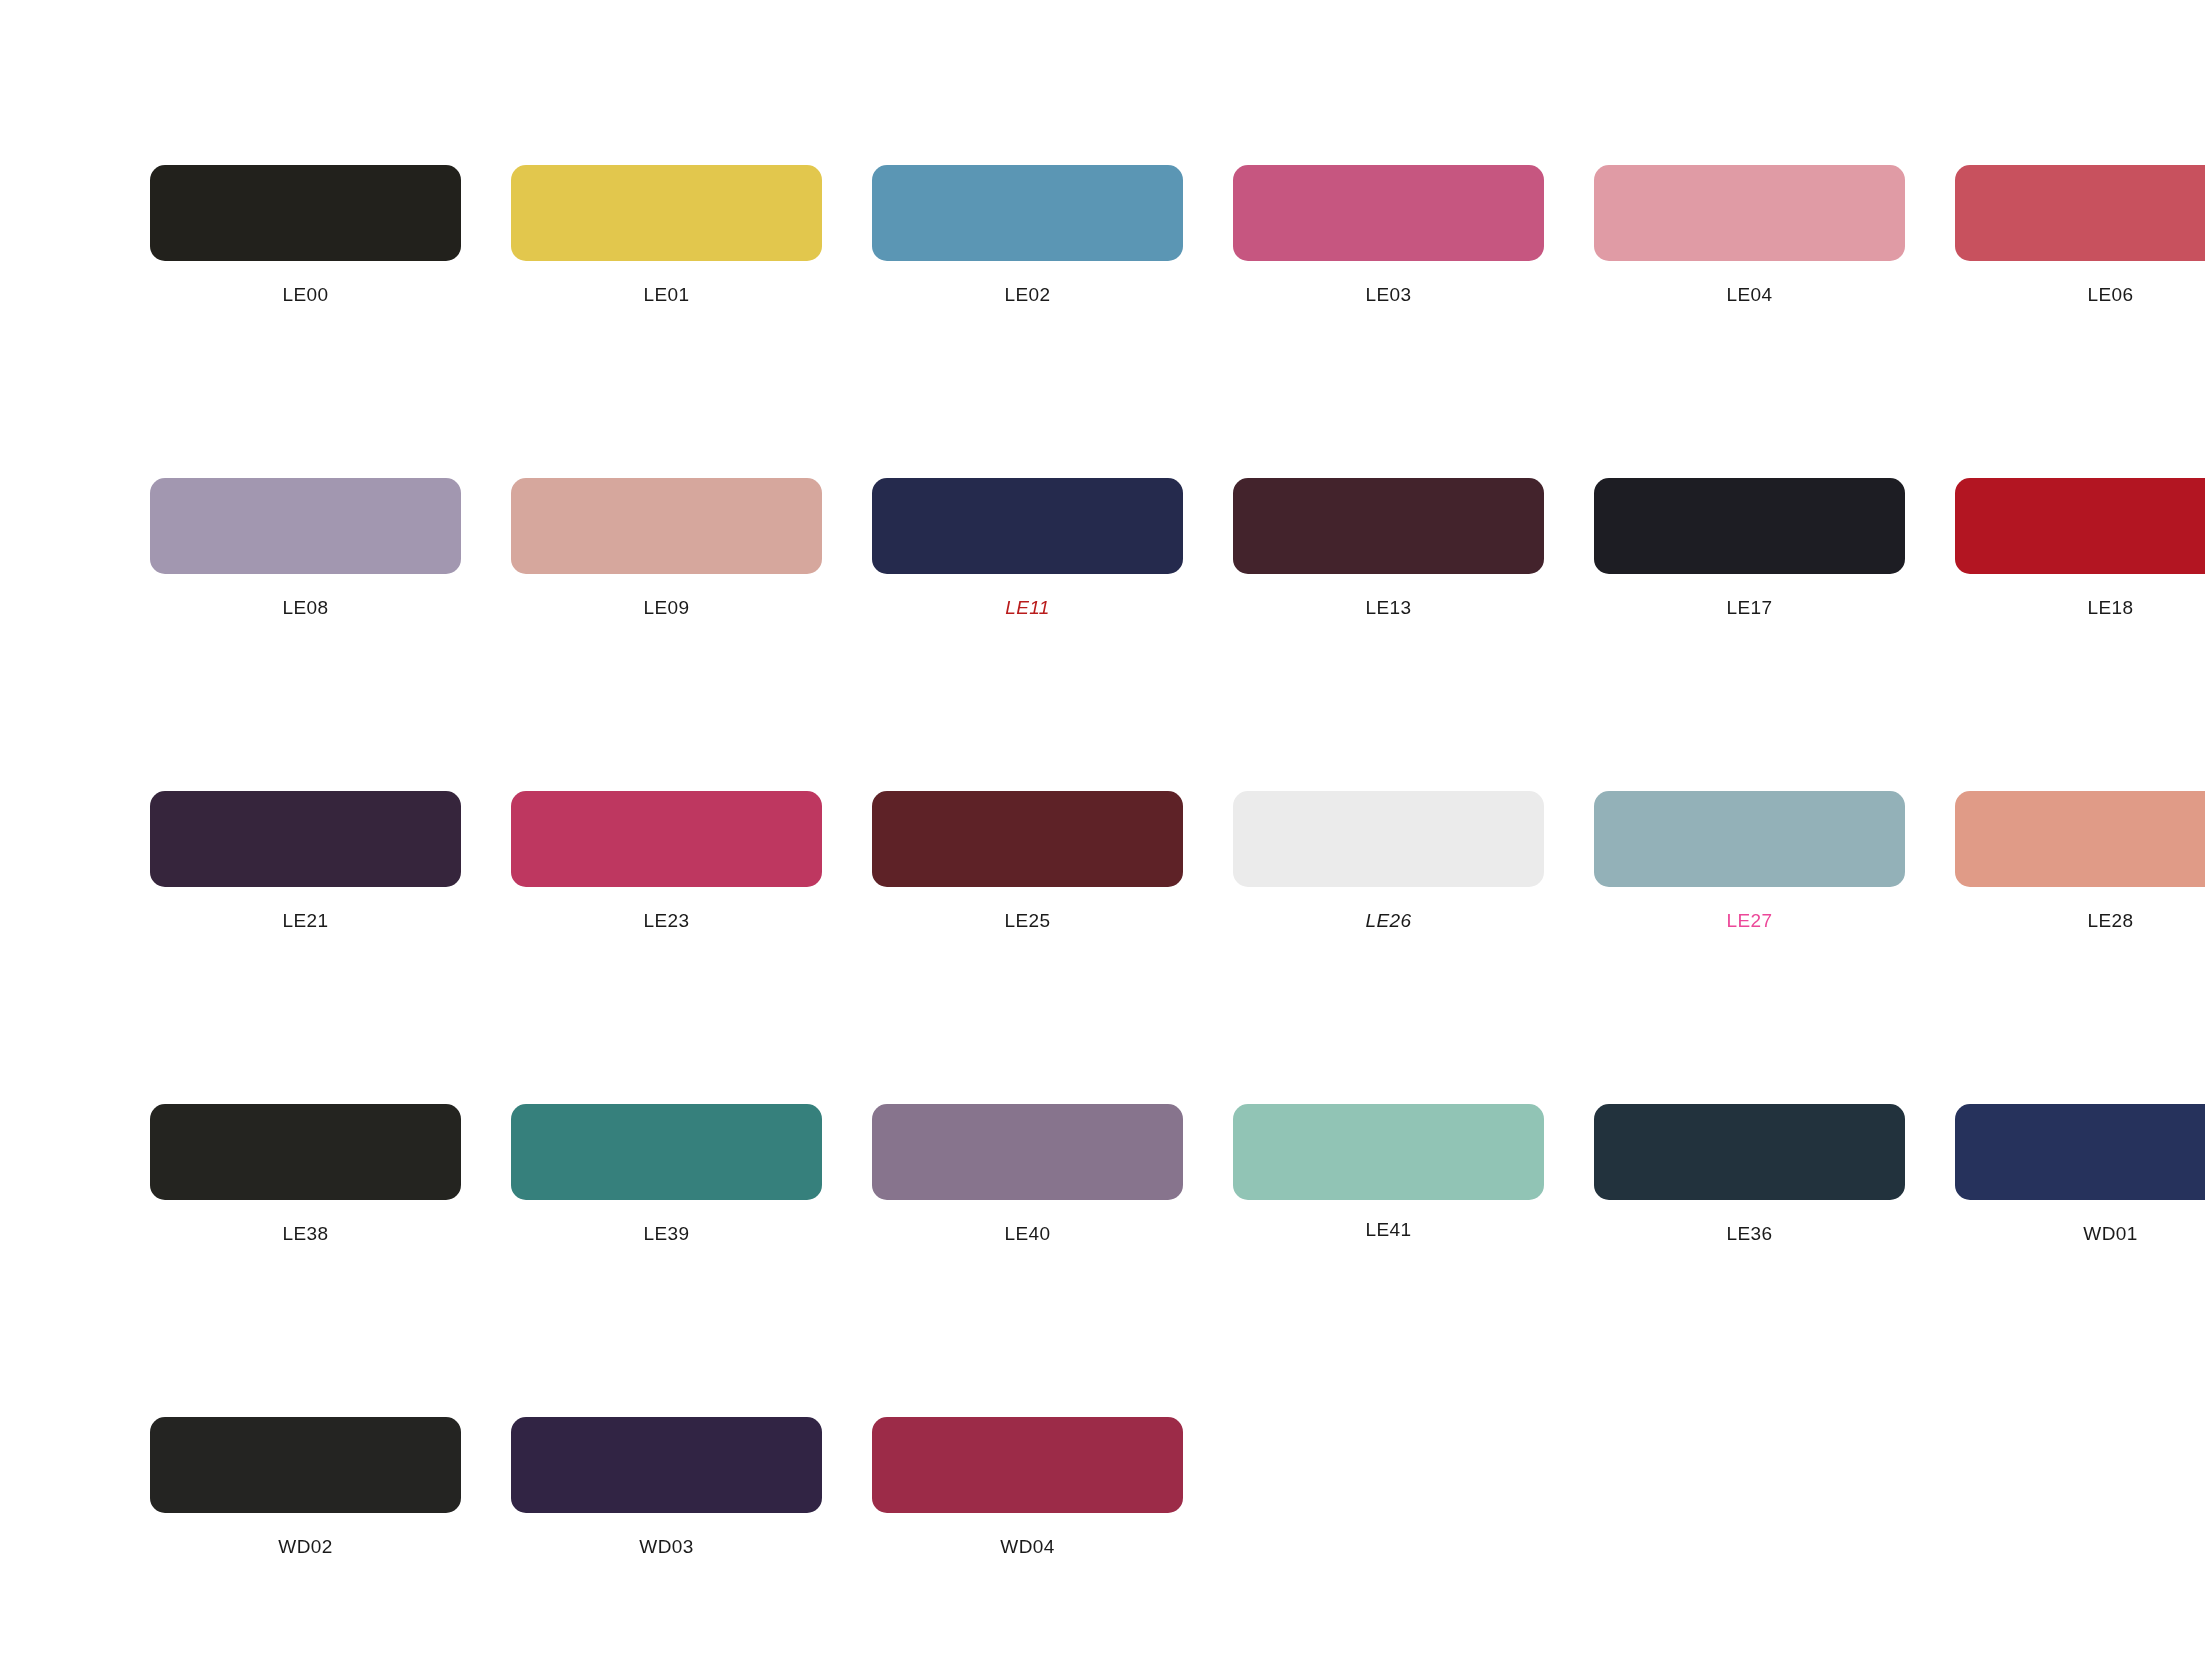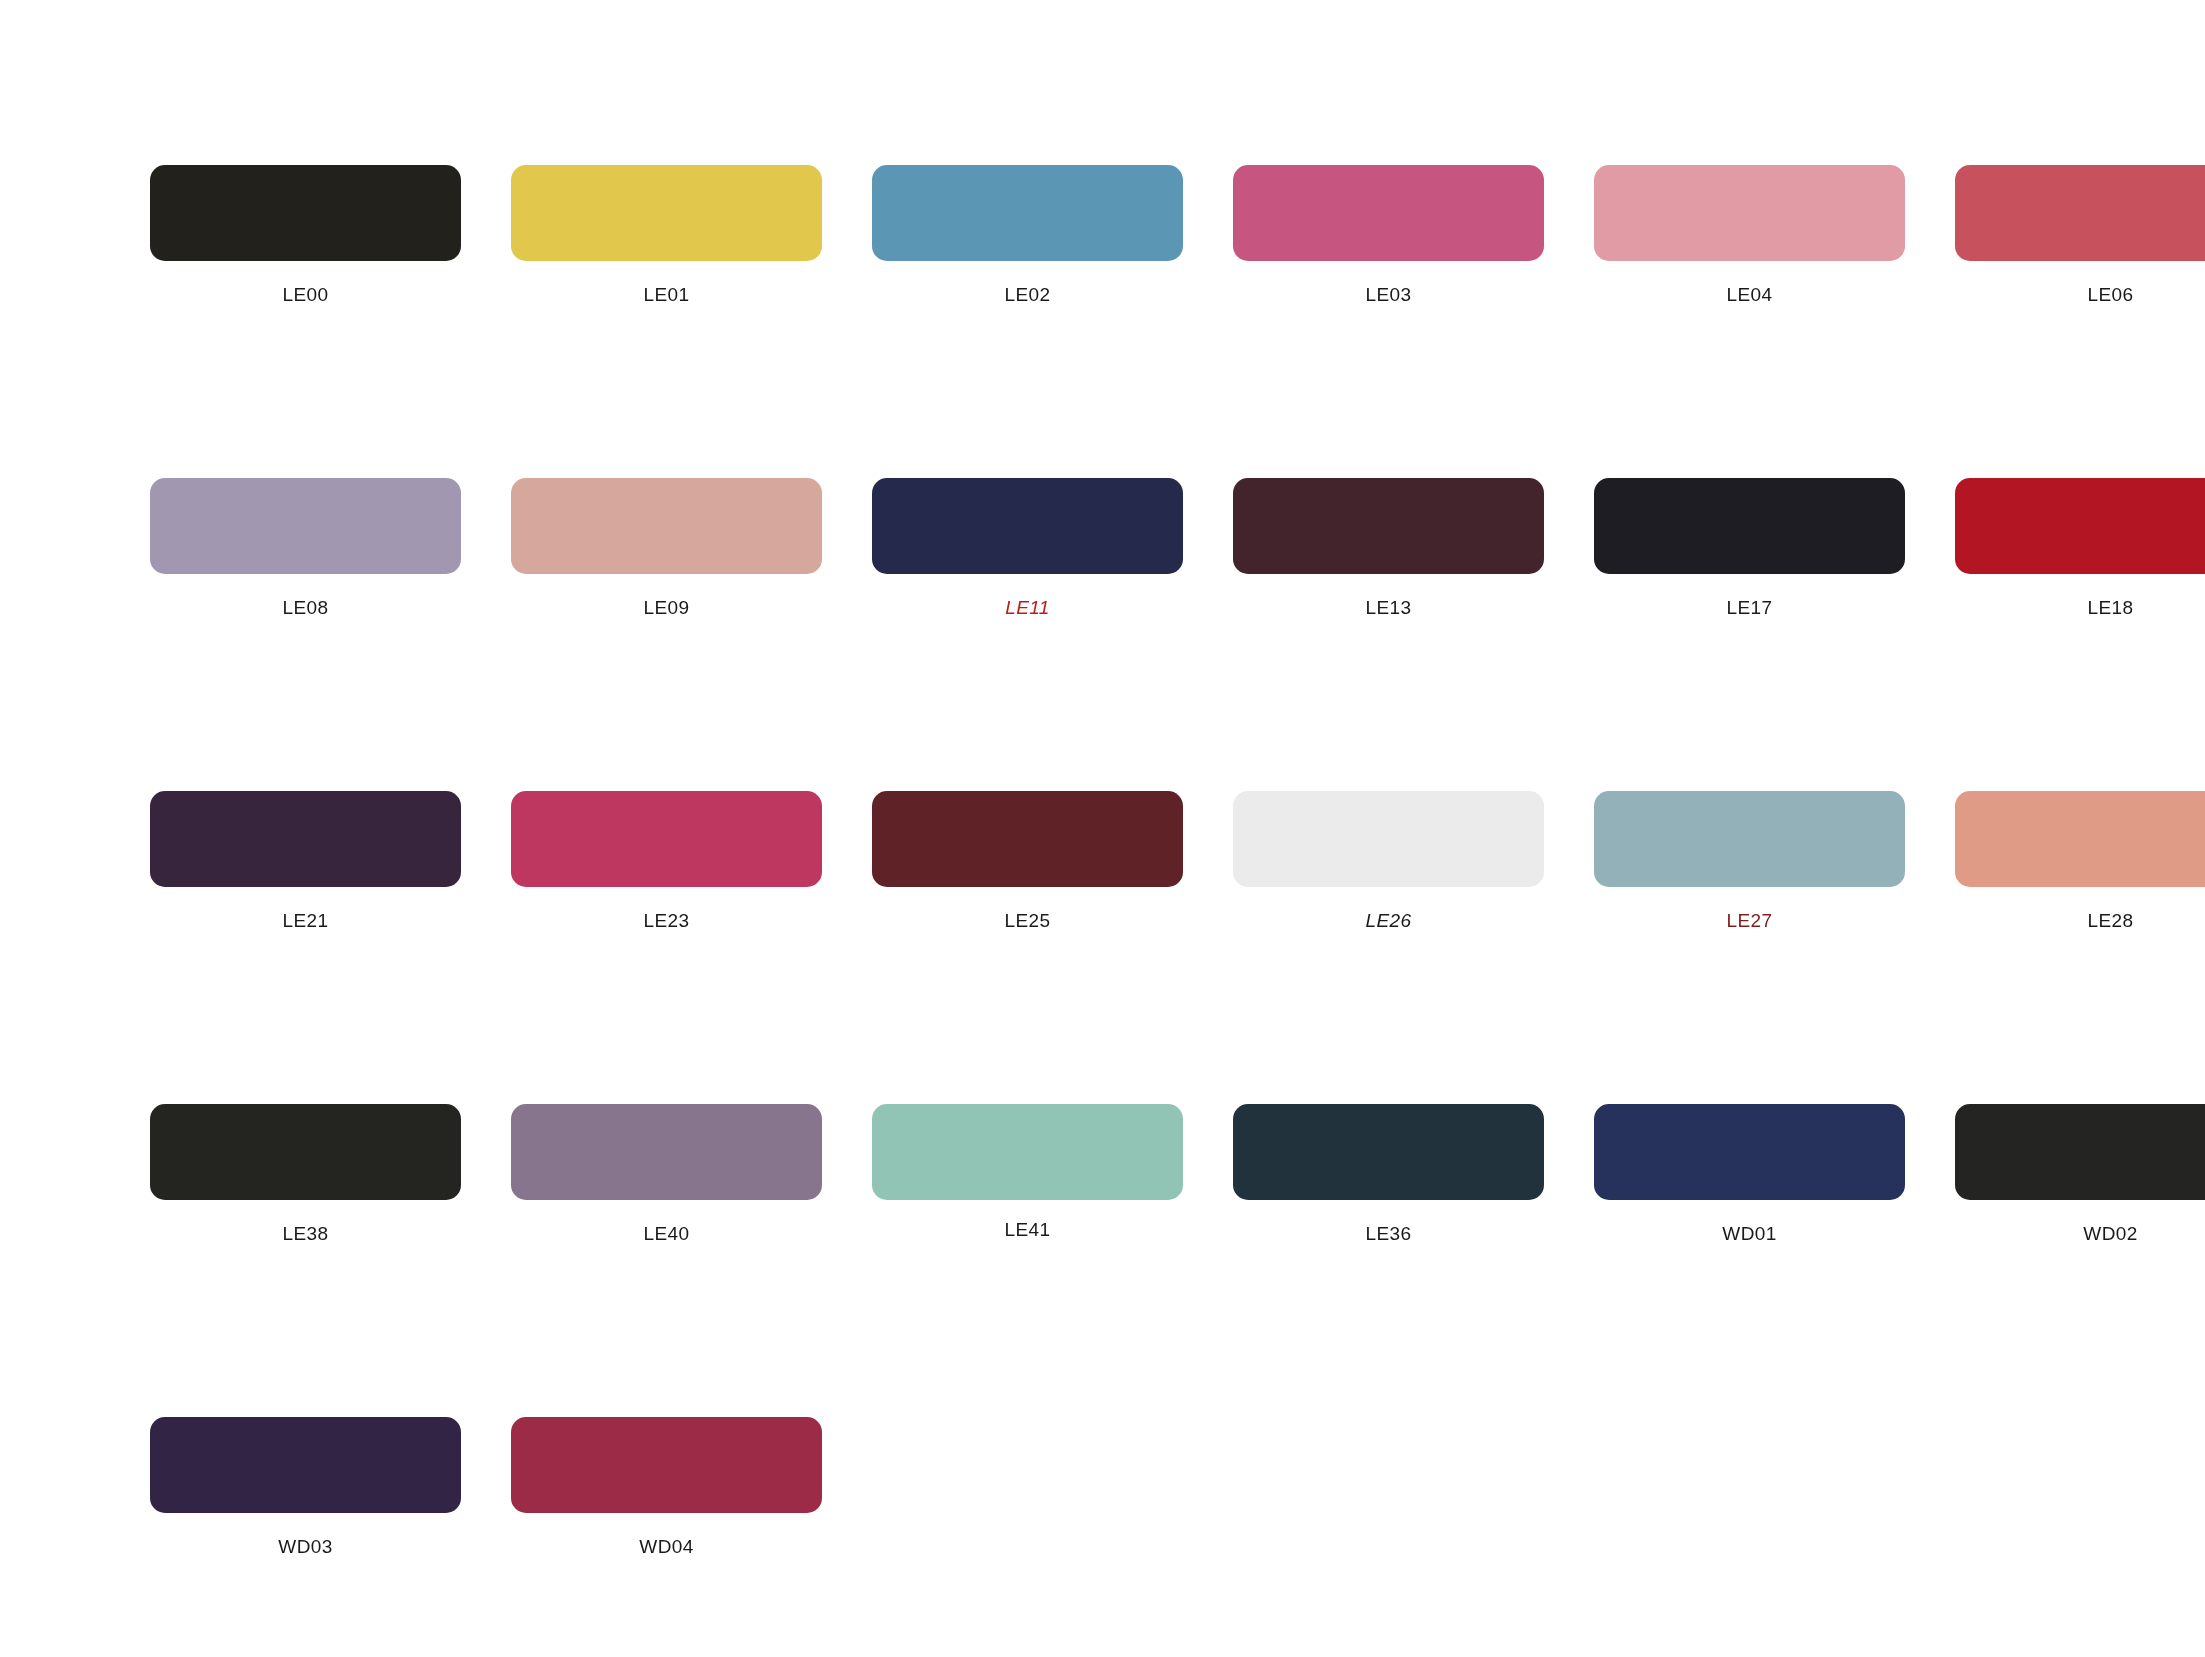--- a/index.html
+++ b/index.html
@@ -118,29 +118,33 @@
       <div class="swatch-cell">
         <div class="swatch-chip" title="LE25" style="background: rgb(94, 34, 39);"></div>
         <span class="swatch-label" style="color: rgb(26, 26, 26);">LE25</span>
       </div>
       <div class="swatch-cell">
         <div class="swatch-chip" title="LE26" style="background: rgb(235, 235, 235);"></div>
         <span class="swatch-label" style="color: rgb(26, 26, 26); font-style: italic;">LE26</span>
       </div>
       <div class="swatch-cell">
         <div class="swatch-chip" title="LE27" style="background: rgb(147, 177, 184);"></div>
-        <span class="swatch-label" style="color: #7f1d1d;">LE27</span>
+        <span class="swatch-label" style="color: #ec4899;">LE27</span>
       </div>
       <div class="swatch-cell">
         <div class="swatch-chip" title="LE28" style="background: rgb(224, 155, 135);"></div>
         <span class="swatch-label" style="color: rgb(26, 26, 26);">LE28</span>
       </div>
       <div class="swatch-cell">
         <div class="swatch-chip" title="LE38" style="background: rgb(36, 36, 32);"></div>
         <span class="swatch-label" style="color: rgb(26, 26, 26);">LE38</span>
+      </div>
+      <div class="swatch-cell">
+        <div class="swatch-chip" title="LE39" style="background: rgb(54, 128, 124);"></div>
+        <span class="swatch-label" style="color: rgb(26, 26, 26);">LE39</span>
       </div>
       <div class="swatch-cell offset-down">
         <div class="swatch-chip" title="LE40" style="background: rgb(135, 116, 141);"></div>
         <span class="swatch-label" style="color: rgb(26, 26, 26);">LE40</span>
       </div>
       <div class="swatch-cell offset-up">
         <div class="swatch-chip" title="LE41" style="background: rgb(145, 196, 181);"></div>
         <span class="swatch-label" style="color: rgb(26, 26, 26);">LE41</span>
       </div>
       <div class="swatch-cell">

